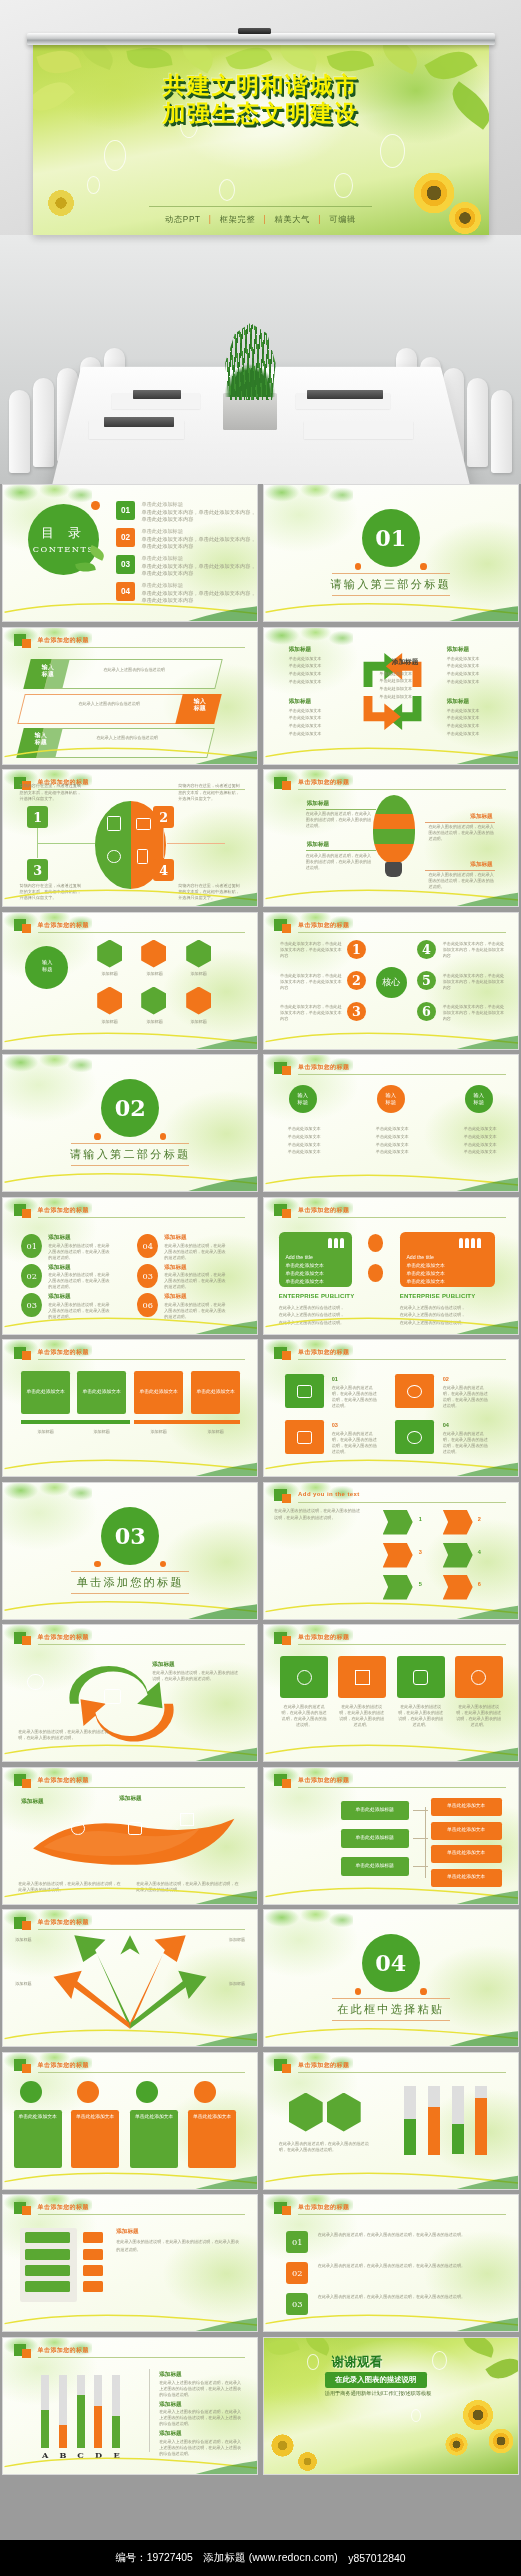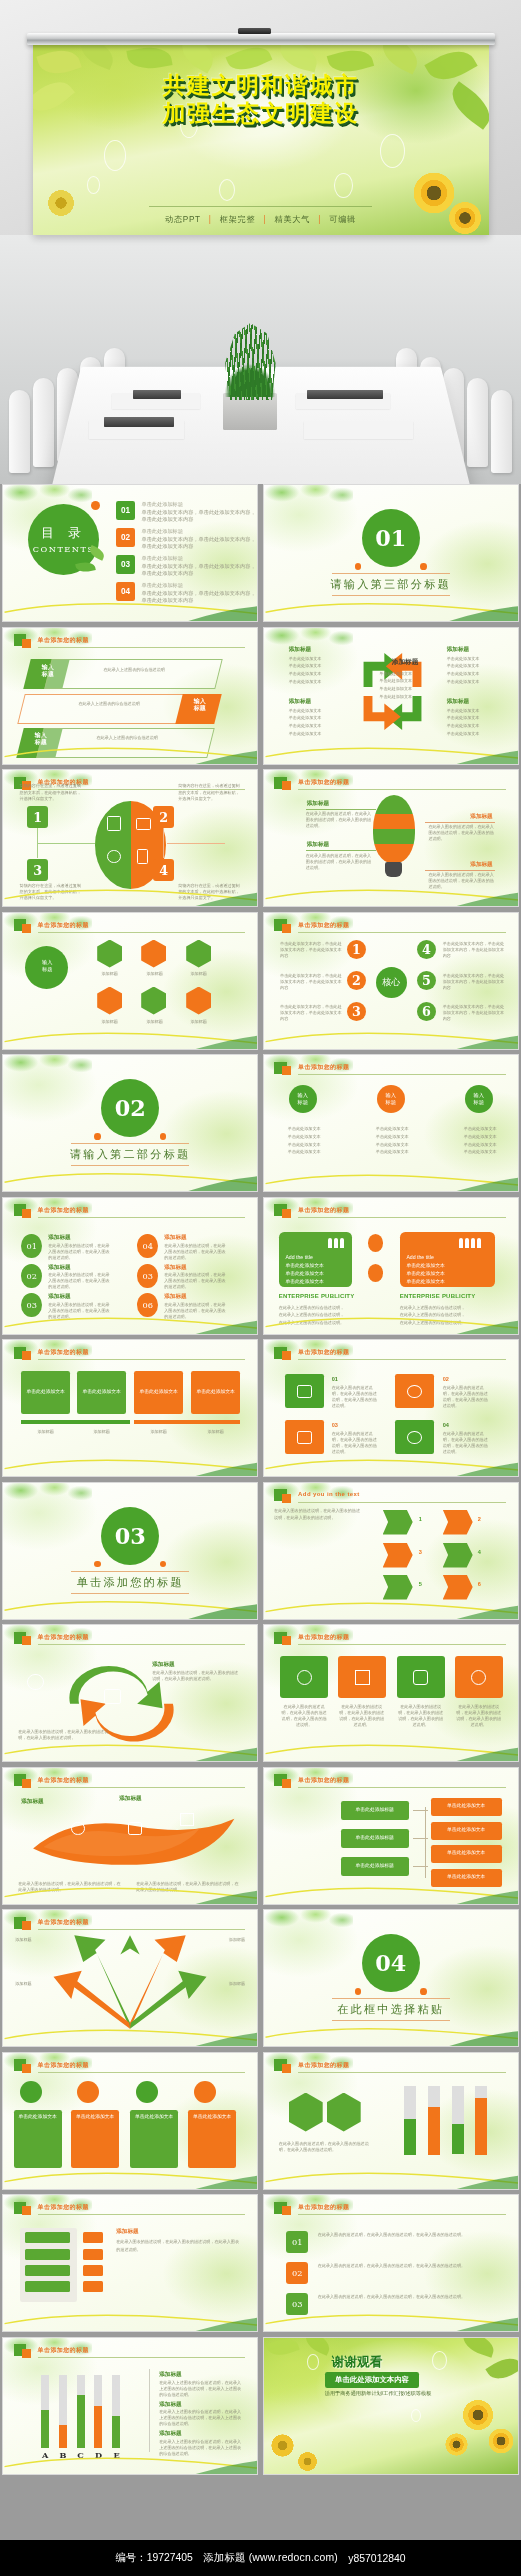--- a/index.html
+++ b/index.html
@@ -1106,21 +1106,21 @@
       <div class="thanks">
         <div class="leafdeco" style="left:4.5px;top:1.5px;width:30px;height:16.4px;background:#b6da4e;transform:rotate(-20deg)"></div>
         <div class="leafdeco" style="left:40px;top:-3px;width:27px;height:16.4px;background:#a7d140;transform:rotate(24deg)"></div>
         <div class="leafdeco" style="right:22.3px;top:-3px;width:33px;height:18px;background:#99c938;transform:rotate(18deg)"></div>
         <div class="leafdeco" style="right:-3px;top:21px;width:33px;height:19.4px;background:#8cc031;transform:rotate(-32deg)"></div>
         <div class="bubble" style="left:43px;top:16.4px;width:12px;height:16.4px;"></div>
         <div class="bubble" style="left:168px;top:13.4px;width:15px;height:19.4px;"></div>
         <div class="bubble" style="left:147px;top:71px;width:10.4px;height:13.4px;"></div>
 
         <div class="thx-t">谢谢观看</div>
-        <div class="thx-b">单击此处添加文本内容</div>
+        <div class="thx-b">在此录入图表的描述说明</div>
         <div class="thx-s">适用于商务通用新年计划/工作汇报/述职等模板</div>
 
         <div class="sunflower" style="right:22.3px;top:60px;width:34px;height:34px;"></div>
         <div class="sunflower" style="right:3px;top:89px;width:28px;height:28px;"></div>
         <div class="sunflower" style="right:49px;top:94px;width:25px;height:25px;"></div>
         <div class="sunflower" style="left:6px;top:95px;width:25px;height:25px;background:radial-gradient(circle,#bb9718 0 26%,#f0c32c 27% 62%,rgba(0,0,0,0) 63%);"></div>
         <div class="sunflower" style="left:33px;top:113px;width:21px;height:21px;background:radial-gradient(circle,#bb9718 0 26%,#f0c32c 27% 62%,rgba(0,0,0,0) 63%);"></div>
       </div>
     </div>
   </div>

